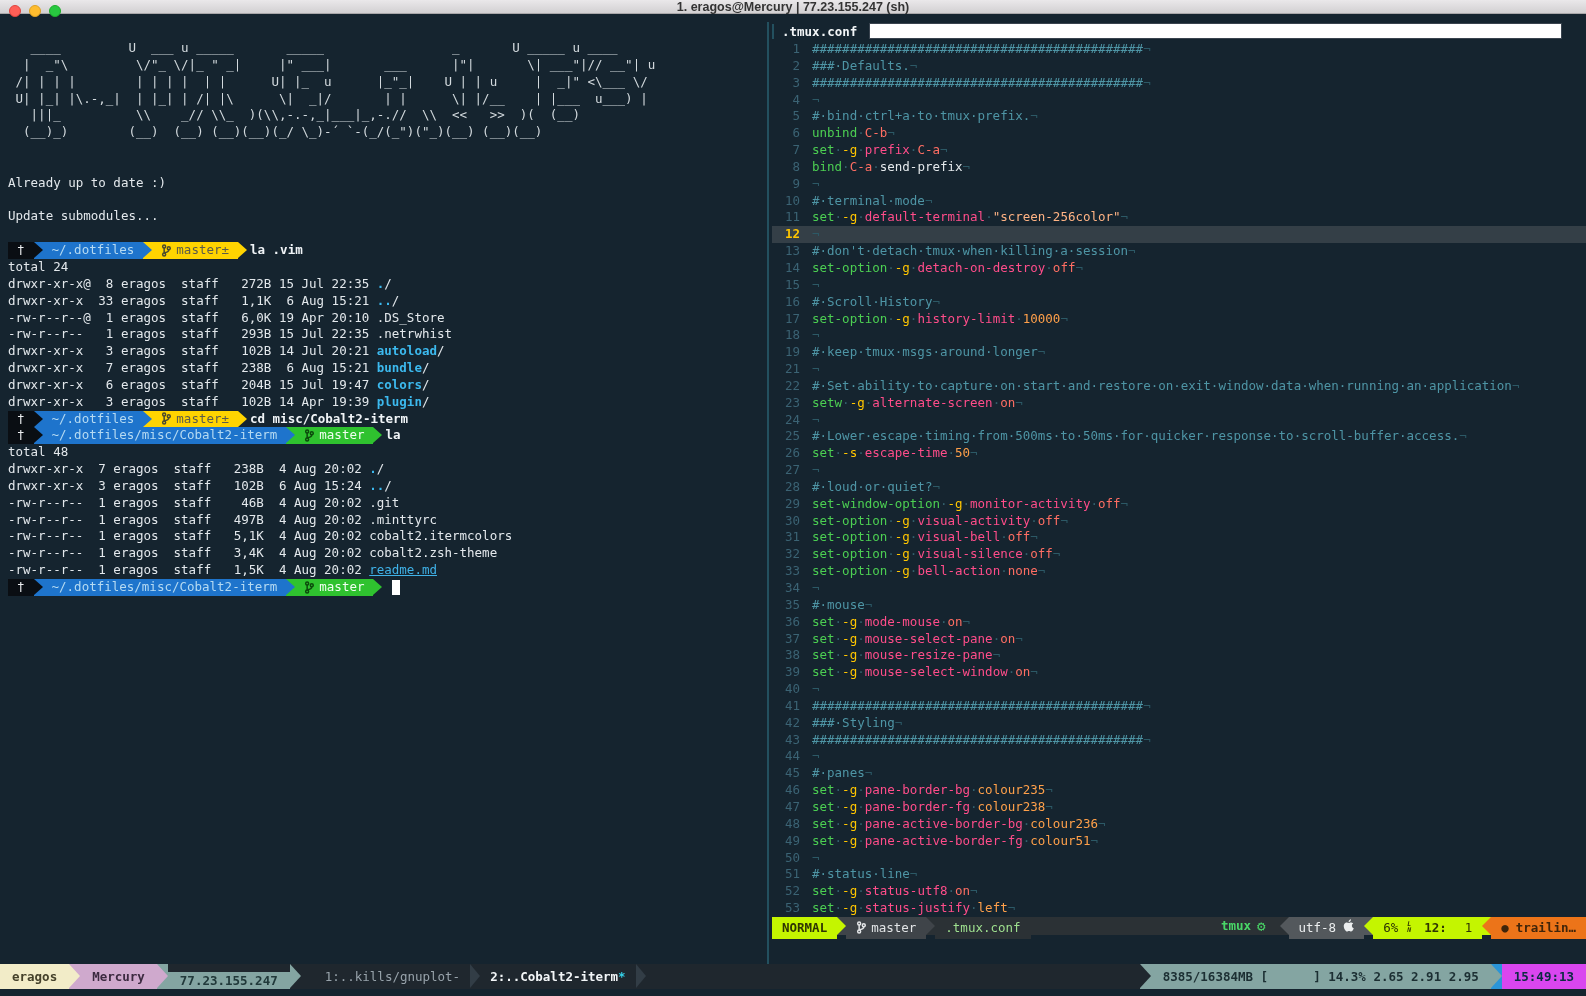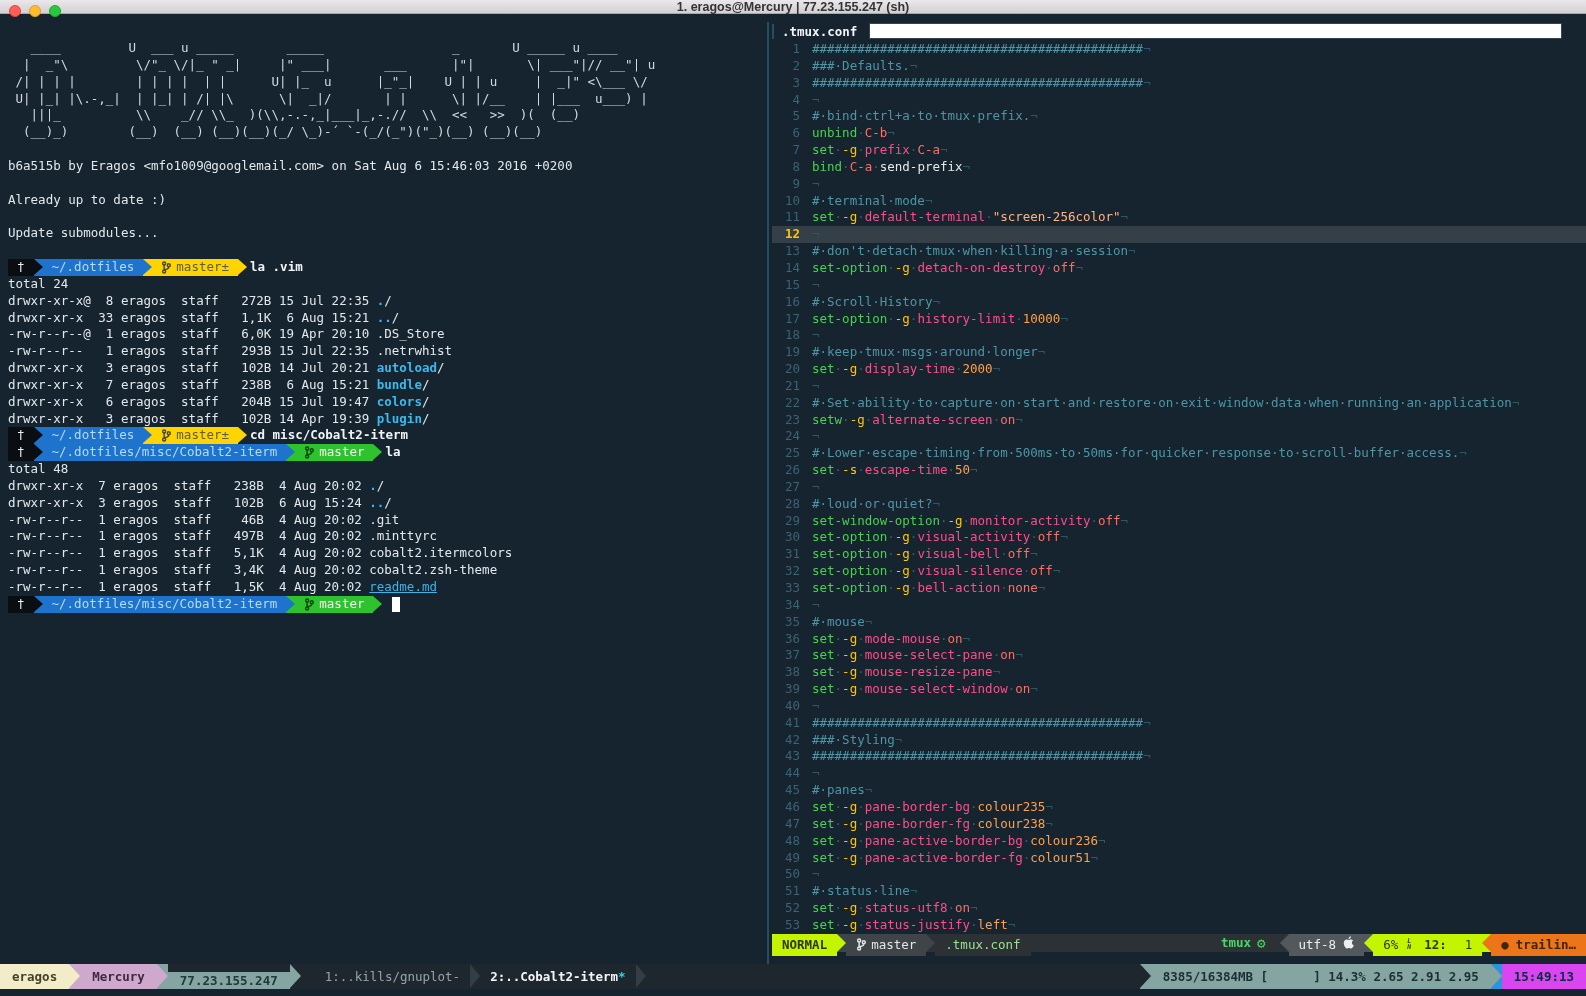--- a/index.html
+++ b/index.html
@@ -129,21 +129,20 @@
 
   <div class="term">
     <div class="left-pane" id="leftPane">
         <div class="trow"><span class="txt art">   ____         U  ___ u _____       _____                 _       U _____ u ____</span></div>
         <div class="trow"><span class="txt art">  |  _"\         \/"_ \/|_ " _|     |" ___|       ___      |"|       \| ___"|// __"| u</span></div>
         <div class="trow"><span class="txt art"> /| | | |        | | | |  | |      U| |_  u      |_"_|    U | | u     |  _|" &lt;\___ \/</span></div>
         <div class="trow"><span class="txt art"> U| |_| |\.-,_|  | |_| | /| |\      \|  _|/       | |      \| |/__    | |___  u___) |</span></div>
         <div class="trow"><span class="txt art">   |||_          \\    _// \\_  )(\\,-.-,_|___|_,-.//  \\  &lt;&lt;   &gt;&gt;  )(  (__)</span></div>
         <div class="trow"><span class="txt art">  (__)_)        (__)  (__) (__)(__)(_/ \_)-´ `-(_/(_")("_)(__) (__)(__)</span></div>
         <div class="trow"></div>
-        <div class="trow"><span class="txt w">b6a515b by Eragos &lt;mfo1009@googlemail.com&gt; on Sat Aug 6 15:46:03 2016 +0200</span></div>
         <div class="trow"></div>
         <div class="trow"><span class="txt w">Already up to date :)</span></div>
         <div class="trow"></div>
         <div class="trow"><span class="txt w">Update submodules...</span></div>
         <div class="trow"></div>
         <div class="trow prompt"><span class="pseg" style="background: rgb(10, 14, 19); color: rgb(236, 238, 240);"><span>†</span></span><span class="parr" style="background: rgb(30, 116, 204);"><i style="border-left: 9px solid rgb(10, 14, 19);"></i></span><span class="pseg" style="background: rgb(30, 116, 204); color: rgb(181, 218, 242);"><span>~/.dotfiles</span></span><span class="parr" style="background: rgb(255, 212, 0);"><i style="border-left: 9px solid rgb(30, 116, 204);"></i></span><span class="pseg" style="background: rgb(255, 212, 0); color: rgb(92, 92, 73);"><span class="bicon"><svg width="10" height="13" viewBox="0 0 10 14">
                 <g stroke="#4a4a2e" stroke-width="1.6" fill="none">
                   <circle cx="3" cy="2.6" r="1.6"></circle>
                   <circle cx="3" cy="11.4" r="1.6"></circle>
                   <circle cx="8" cy="4.6" r="1.6"></circle>
@@ -212,21 +211,20 @@
           <div class="code-line"><span class="lnum">10</span><span class="ltext"><span class="tok c">#·terminal·mode</span><span class="tok eol">¬</span></span></div>
           <div class="code-line"><span class="lnum">11</span><span class="ltext"><span class="tok k">set</span><span class="tok d">·</span><span class="tok f">-g</span><span class="tok d">·</span><span class="tok o">default-terminal</span><span class="tok d">·</span><span class="tok s">"screen-256color"</span><span class="tok eol">¬</span></span></div>
           <div class="code-line current"><span class="lnum">12</span><span class="ltext"><span class="tok eol">¬</span></span></div>
           <div class="code-line"><span class="lnum">13</span><span class="ltext"><span class="tok c">#·don't·detach·tmux·when·killing·a·session</span><span class="tok eol">¬</span></span></div>
           <div class="code-line"><span class="lnum">14</span><span class="ltext"><span class="tok k">set-option</span><span class="tok d">·</span><span class="tok f">-g</span><span class="tok d">·</span><span class="tok o">detach-on-destroy</span><span class="tok d">·</span><span class="tok v">off</span><span class="tok eol">¬</span></span></div>
           <div class="code-line"><span class="lnum">15</span><span class="ltext"><span class="tok eol">¬</span></span></div>
           <div class="code-line"><span class="lnum">16</span><span class="ltext"><span class="tok c">#·Scroll·History</span><span class="tok eol">¬</span></span></div>
           <div class="code-line"><span class="lnum">17</span><span class="ltext"><span class="tok k">set-option</span><span class="tok d">·</span><span class="tok f">-g</span><span class="tok d">·</span><span class="tok o">history-limit</span><span class="tok d">·</span><span class="tok n">10000</span><span class="tok eol">¬</span></span></div>
           <div class="code-line"><span class="lnum">18</span><span class="ltext"><span class="tok eol">¬</span></span></div>
           <div class="code-line"><span class="lnum">19</span><span class="ltext"><span class="tok c">#·keep·tmux·msgs·around·longer</span><span class="tok eol">¬</span></span></div>
-          <div class="code-line"><span class="lnum">20</span><span class="ltext"><span class="tok k">set</span><span class="tok d">·</span><span class="tok f">-g</span><span class="tok d">·</span><span class="tok o">display-time</span><span class="tok d">·</span><span class="tok n">2000</span><span class="tok eol">¬</span></span></div>
           <div class="code-line"><span class="lnum">21</span><span class="ltext"><span class="tok eol">¬</span></span></div>
           <div class="code-line"><span class="lnum">22</span><span class="ltext"><span class="tok c">#·Set·ability·to·capture·on·start·and·restore·on·exit·window·data·when·running·an·application</span><span class="tok eol">¬</span></span></div>
           <div class="code-line"><span class="lnum">23</span><span class="ltext"><span class="tok k">setw</span><span class="tok d">·</span><span class="tok f">-g</span><span class="tok d">·</span><span class="tok o">alternate-screen</span><span class="tok d">·</span><span class="tok v">on</span><span class="tok eol">¬</span></span></div>
           <div class="code-line"><span class="lnum">24</span><span class="ltext"><span class="tok eol">¬</span></span></div>
           <div class="code-line"><span class="lnum">25</span><span class="ltext"><span class="tok c">#·Lower·escape·timing·from·500ms·to·50ms·for·quicker·response·to·scroll-buffer·access.</span><span class="tok eol">¬</span></span></div>
           <div class="code-line"><span class="lnum">26</span><span class="ltext"><span class="tok k">set</span><span class="tok d">·</span><span class="tok f">-s</span><span class="tok d">·</span><span class="tok o">escape-time</span><span class="tok d">·</span><span class="tok n">50</span><span class="tok eol">¬</span></span></div>
           <div class="code-line"><span class="lnum">27</span><span class="ltext"><span class="tok eol">¬</span></span></div>
           <div class="code-line"><span class="lnum">28</span><span class="ltext"><span class="tok c">#·loud·or·quiet?</span><span class="tok eol">¬</span></span></div>
           <div class="code-line"><span class="lnum">29</span><span class="ltext"><span class="tok k">set-window-option</span><span class="tok d">·</span><span class="tok f">-g</span><span class="tok d">·</span><span class="tok o">monitor-activity</span><span class="tok d">·</span><span class="tok v">off</span><span class="tok eol">¬</span></span></div>
           <div class="code-line"><span class="lnum">30</span><span class="ltext"><span class="tok k">set-option</span><span class="tok d">·</span><span class="tok f">-g</span><span class="tok d">·</span><span class="tok o">visual-activity</span><span class="tok d">·</span><span class="tok v">off</span><span class="tok eol">¬</span></span></div>

